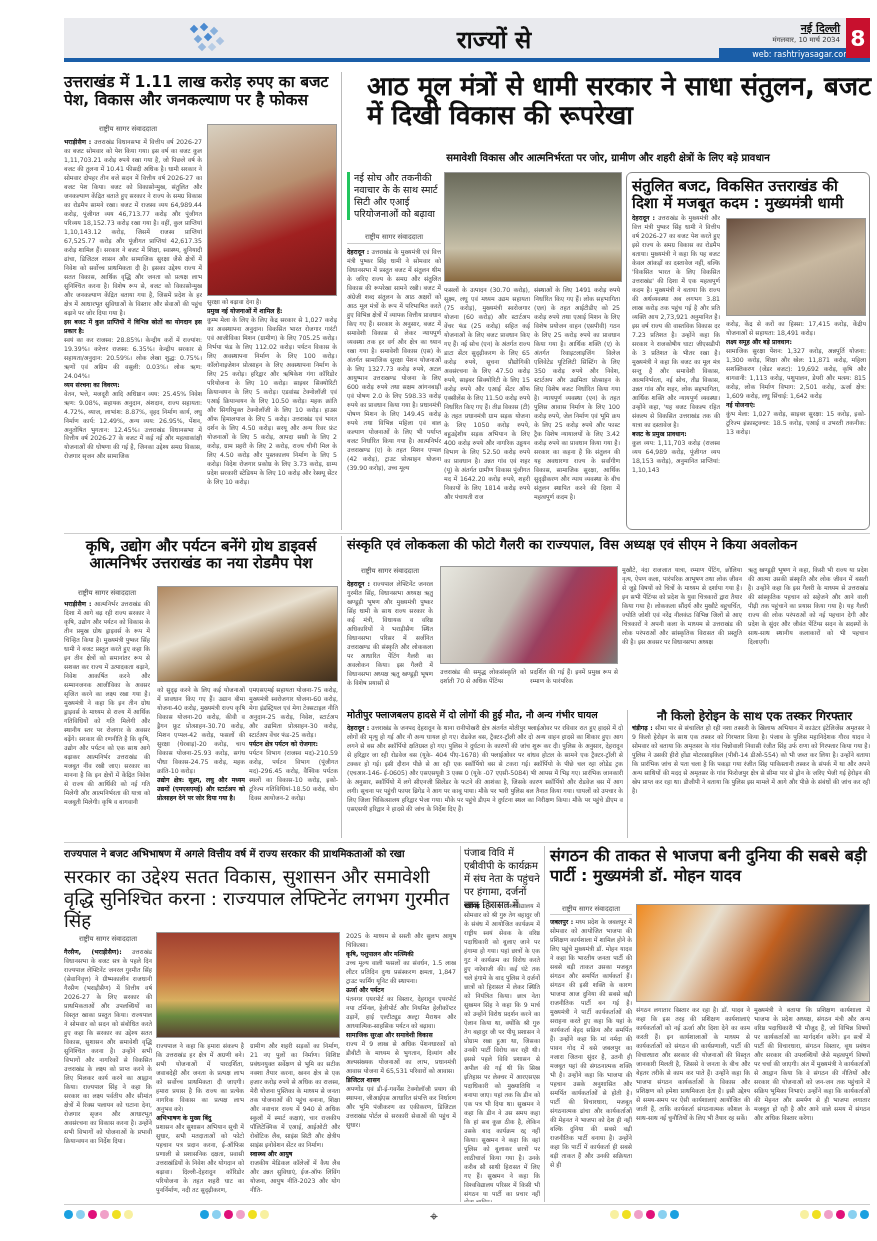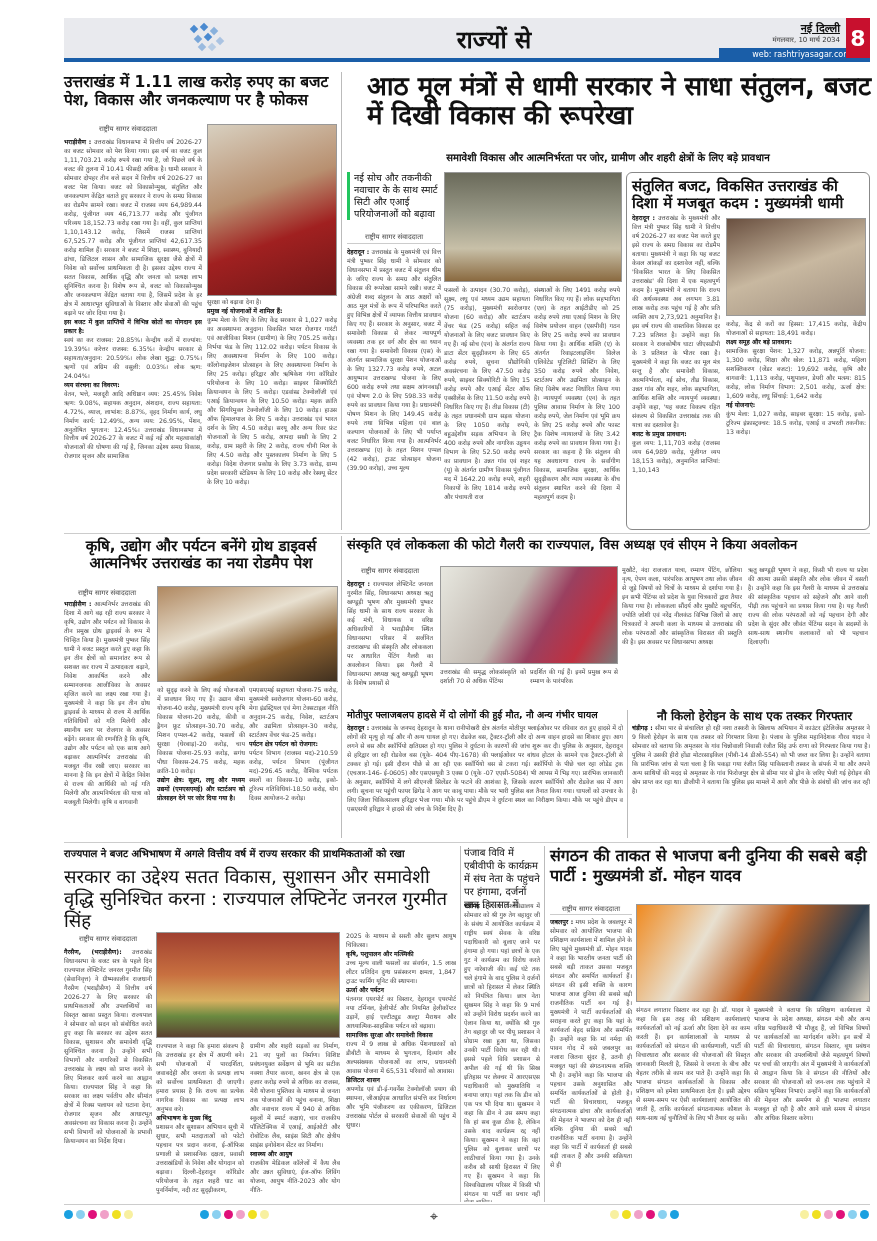--- a/index.html
+++ b/index.html
@@ -150,21 +150,21 @@
 
 <div class="abs h1" style="left:657px;top:710px;width:238px;font-size:12px">नौ किलो हेरोइन के साथ एक तस्कर गिरफ्तार</div>
 <div class="abs body" style="left:632px;top:724px;width:238px;height:114px">
   <b>चंडीगढ़ :</b>
   <span>सीमा पार से संचालित हो रही नशा तस्करी के खिलाफ अभियान में काउंटर इंटेलिजेंस अमृतसर ने 9 किलो हेरोइन के साथ एक तस्कर को गिरफ्तार किया है। पंजाब के पुलिस महानिदेशक गौरव यादव ने सोमवार को बताया कि अमृतसर के गांव चिन्नोवाली निवासी रंजीत सिंह उर्फ राणा को गिरफ्तार किया गया है। पुलिस ने उसकी हीरो होंडा मोटरसाइकिल (पीबी-14 डीओ-554) को भी जब्त कर लिया है। उन्होंने बताया कि प्रारंभिक जांच से पता चला है कि पकड़ा गया रंजीत सिंह पाकिस्तानी तस्कर के संपर्क में था और अपने अन्य साथियों की मदद से अमृतसर के गांव फिरोजपुर क्षेत्र से सीमा पार से ड्रोन के जरिए भेजी गई हेरोइन की खेप प्राप्त कर रहा था। डीजीपी ने बताया कि पुलिस इस मामले में आगे और पीछे के संबंधों की जांच कर रही है।</span>
 </div>
 
 <div class="abs rule" style="left:64px;top:842px;width:806px;height:1px"></div>
 
 <div class="abs h1" style="left:64px;top:848px;width:392px;font-size:10px">राज्यपाल ने बजट अभिभाषण में अगले वित्तीय वर्ष में राज्य सरकार की प्राथमिकताओं को रखा</div>
-<div class="abs" style="left:64px;top:866px;width:392px;font-size:18.5px;line-height:1.2;color:#111;font-family:'DejaVu Sans',sans-serif">सरकार का उद्देश्य सतत विकास, सुशासन और समावेशी वृद्धि सुनिश्चित करना : राज्यपाल लेफ्टिनेंट जनरल गुरमीत सिंह</div>
+<div class="abs" style="left:64px;top:866px;width:392px;font-size:18.5px;line-height:1.2;color:#111;font-family:'DejaVu Sans',sans-serif">सरकार का उद्देश्य सतत विकास, सुशासन और समावेशी वृद्धि सुनिश्चित करना : राज्यपाल लेफ्टिनेंट लगभग गुरमीत सिंह</div>
 <div class="abs byline" style="left:64px;top:934px;width:88px">राष्ट्रीय सागर संवाददाता</div>
 <div class="abs body" style="left:64px;top:948px;width:88px;height:254px">
   <b>गैरसैण, (भराड़ीसैण):</b>
   <span>उत्तराखंड विधानसभा के बजट सत्र के पहले दिन राज्यपाल लेफ्टिनेंट जनरल गुरमीत सिंह (सेवानिवृत्त) ने ग्रीष्मकालीन राजधानी गैरसैण (भराड़ीसैण) में वित्तीय वर्ष 2026-27 के लिए सरकार की प्राथमिकताओं और उपलब्धियों का विस्तृत खाका प्रस्तुत किया। राज्यपाल ने सोमवार को सदन को संबोधित करते हुए कहा कि सरकार का उद्देश्य सतत विकास, सुशासन और समावेशी वृद्धि सुनिश्चित करना है। उन्होंने सभी विभागों और नागरिकों से विकसित उत्तराखंड के लक्ष्य को प्राप्त करने के लिए मिलकर कार्य करने का आह्वान किया। राज्यपाल सिंह ने कहा कि सरकार का लक्ष्य पर्वतीय और सीमांत क्षेत्रों में रिक्स पलायन को घटाना देना, रोजगार सृजन और आधारभूत अवसंरचना का विकास करना है। उन्होंने सभी विभागों को योजनाओं के प्रभावी क्रियान्वयन का निर्देश दिया।</span>
 </div>
 <div class="abs photo hall" style="left:156px;top:932px;width:184px;height:106px"></div>
 <div class="abs body" style="left:156px;top:1042px;width:88px;height:160px">
   <span>राज्यपाल ने कहा कि हमारा संकल्प है कि उत्तराखंड हर क्षेत्र में अग्रणी बने। सभी योजनाओं में पारदर्शिता, जवाबदेही और जनता के प्रत्यक्ष लाभ को सर्वोच्च प्राथमिकता दी जाएगी। हमारा प्रयास है कि राज्य का प्रत्येक नागरिक विकास का प्रत्यक्ष लाभ अनुभव करे।</span><br>
   <b>अभिभाषण के मुख्य बिंदु</b><br>
   <span>प्रशासन और सुशासन अभियान सूची में सुधार, सभी मतदाताओं को फोटो पहचान पत्र प्रदान करना, ई-ऑफिस प्रणाली से प्रशासनिक दक्षता, प्रवासी उत्तराखंडियों के निवेश और योगदान को बढ़ावा। दिल्ली-देहरादून कॉरिडोर परियोजना के तहत शहरी घाट का पुनर्निर्माण, नदी तट सुदृढ़ीकरण,</span>

